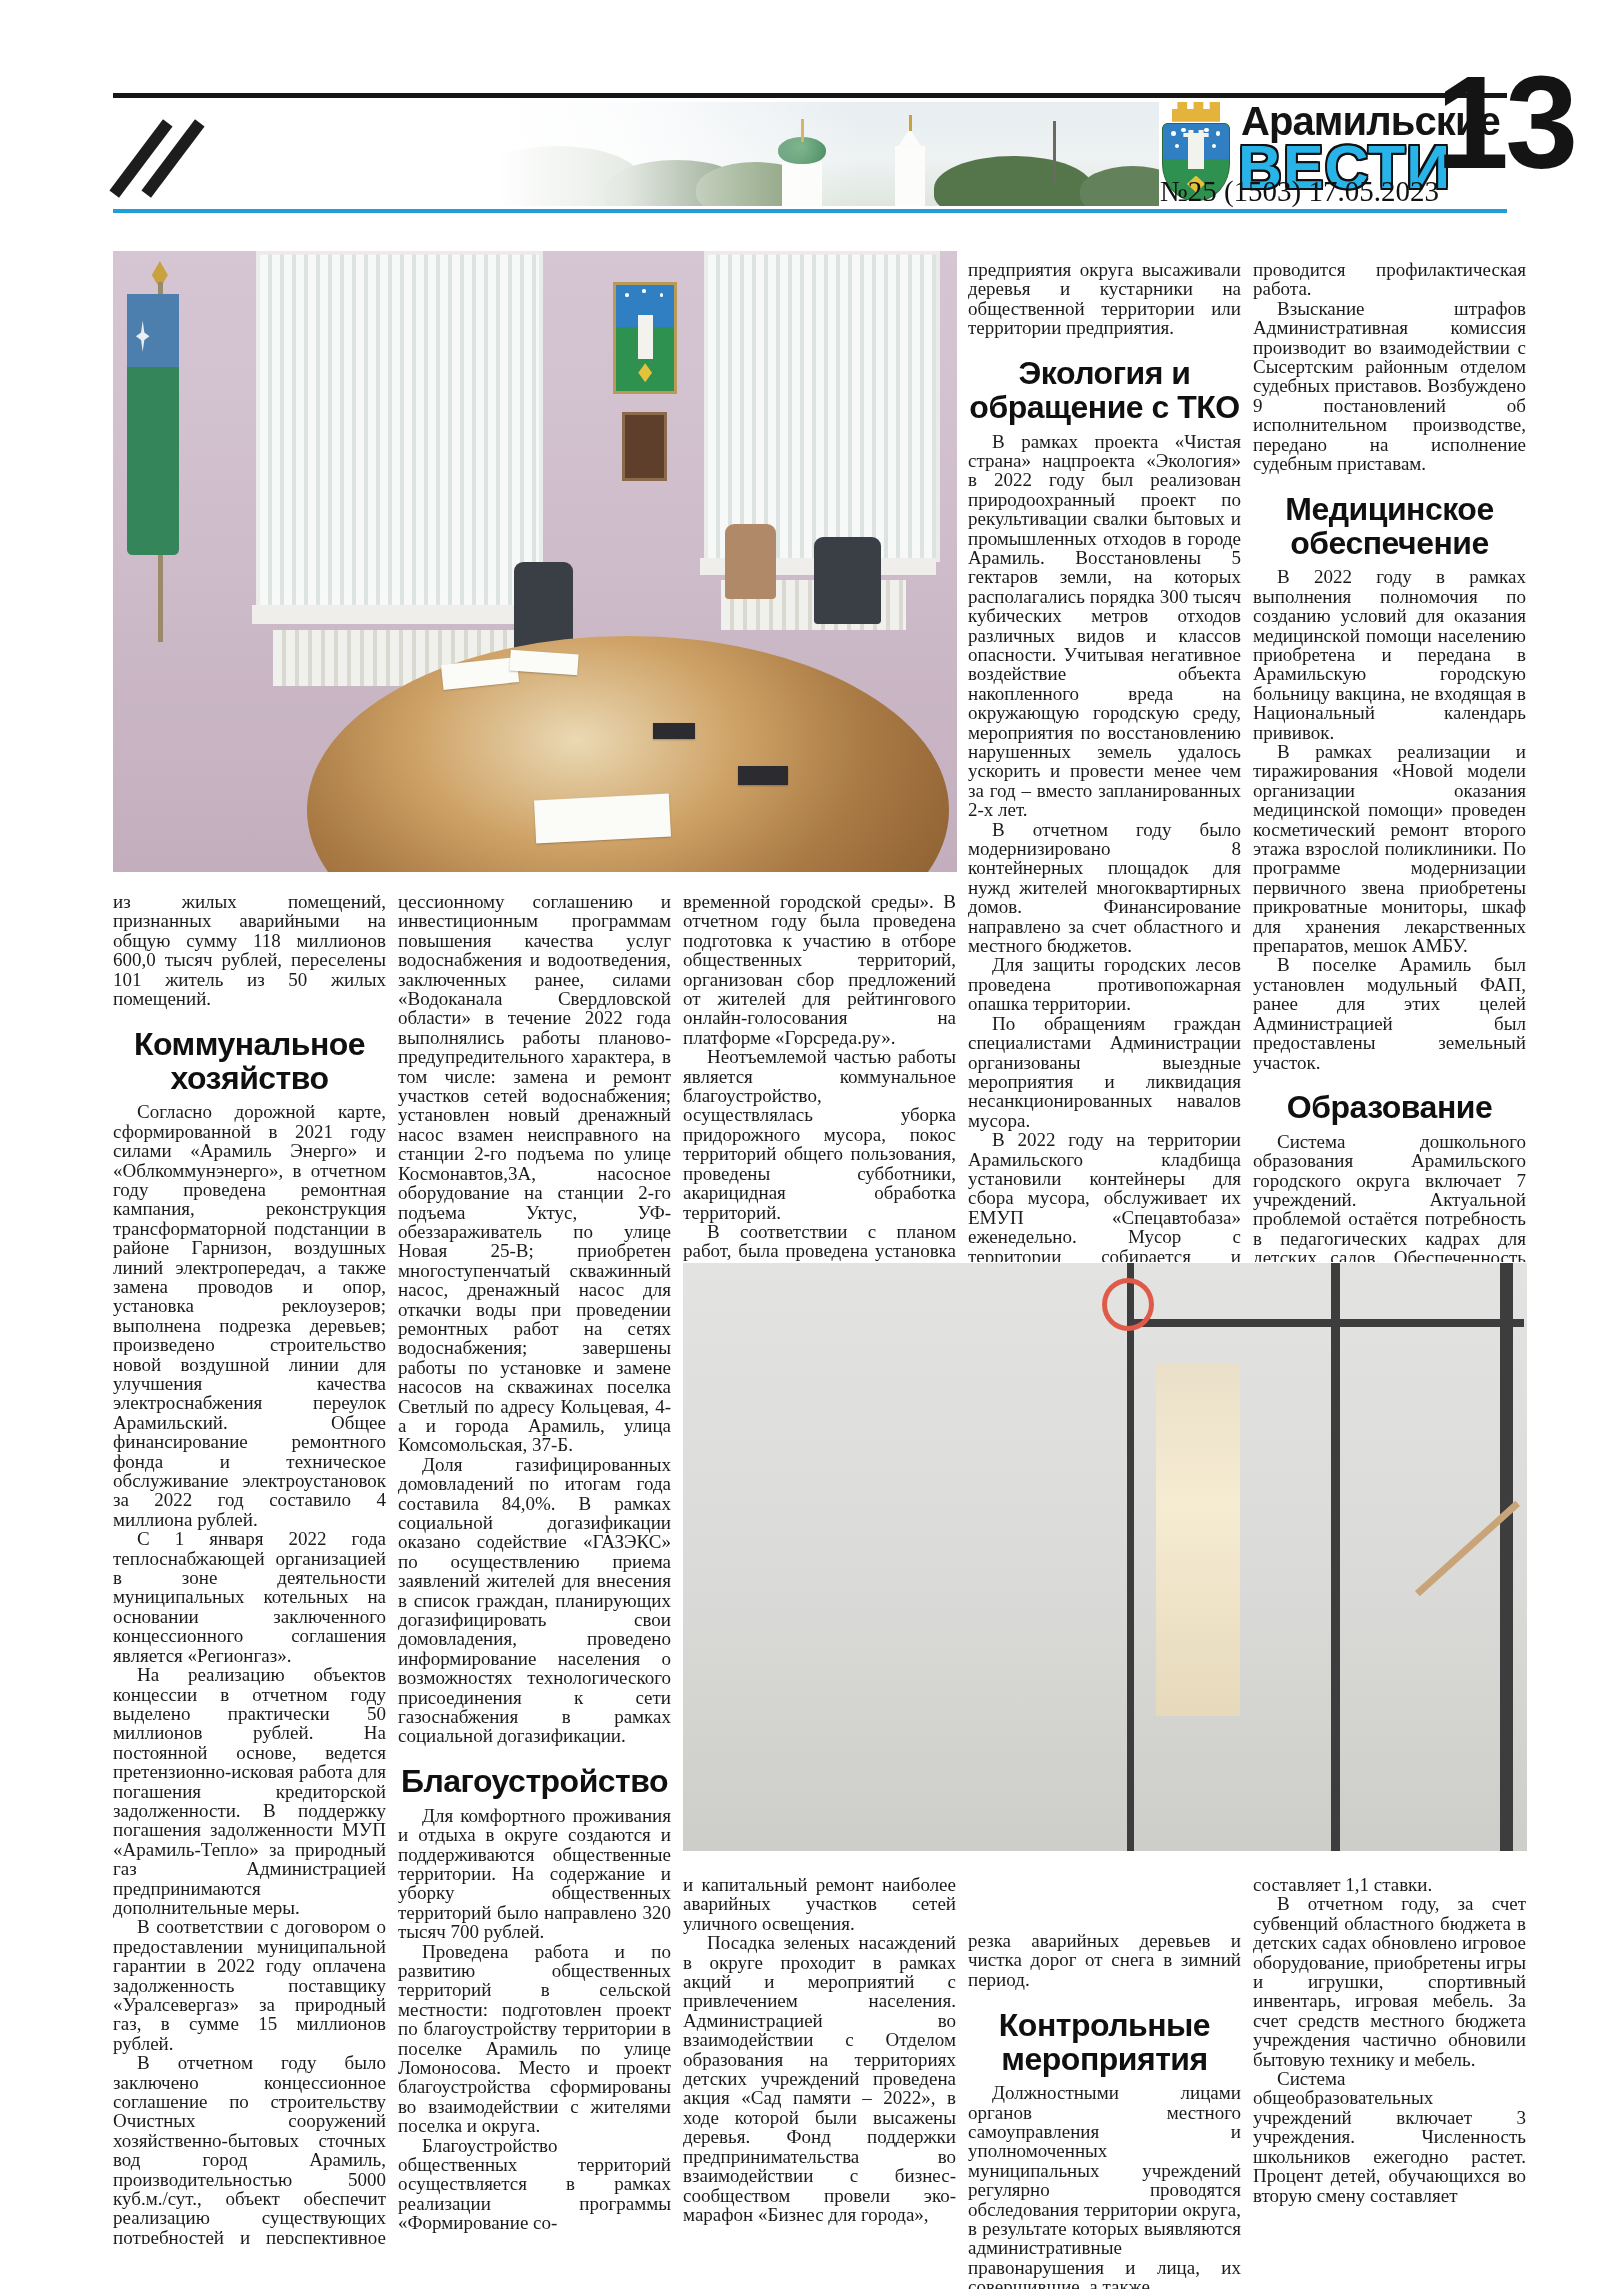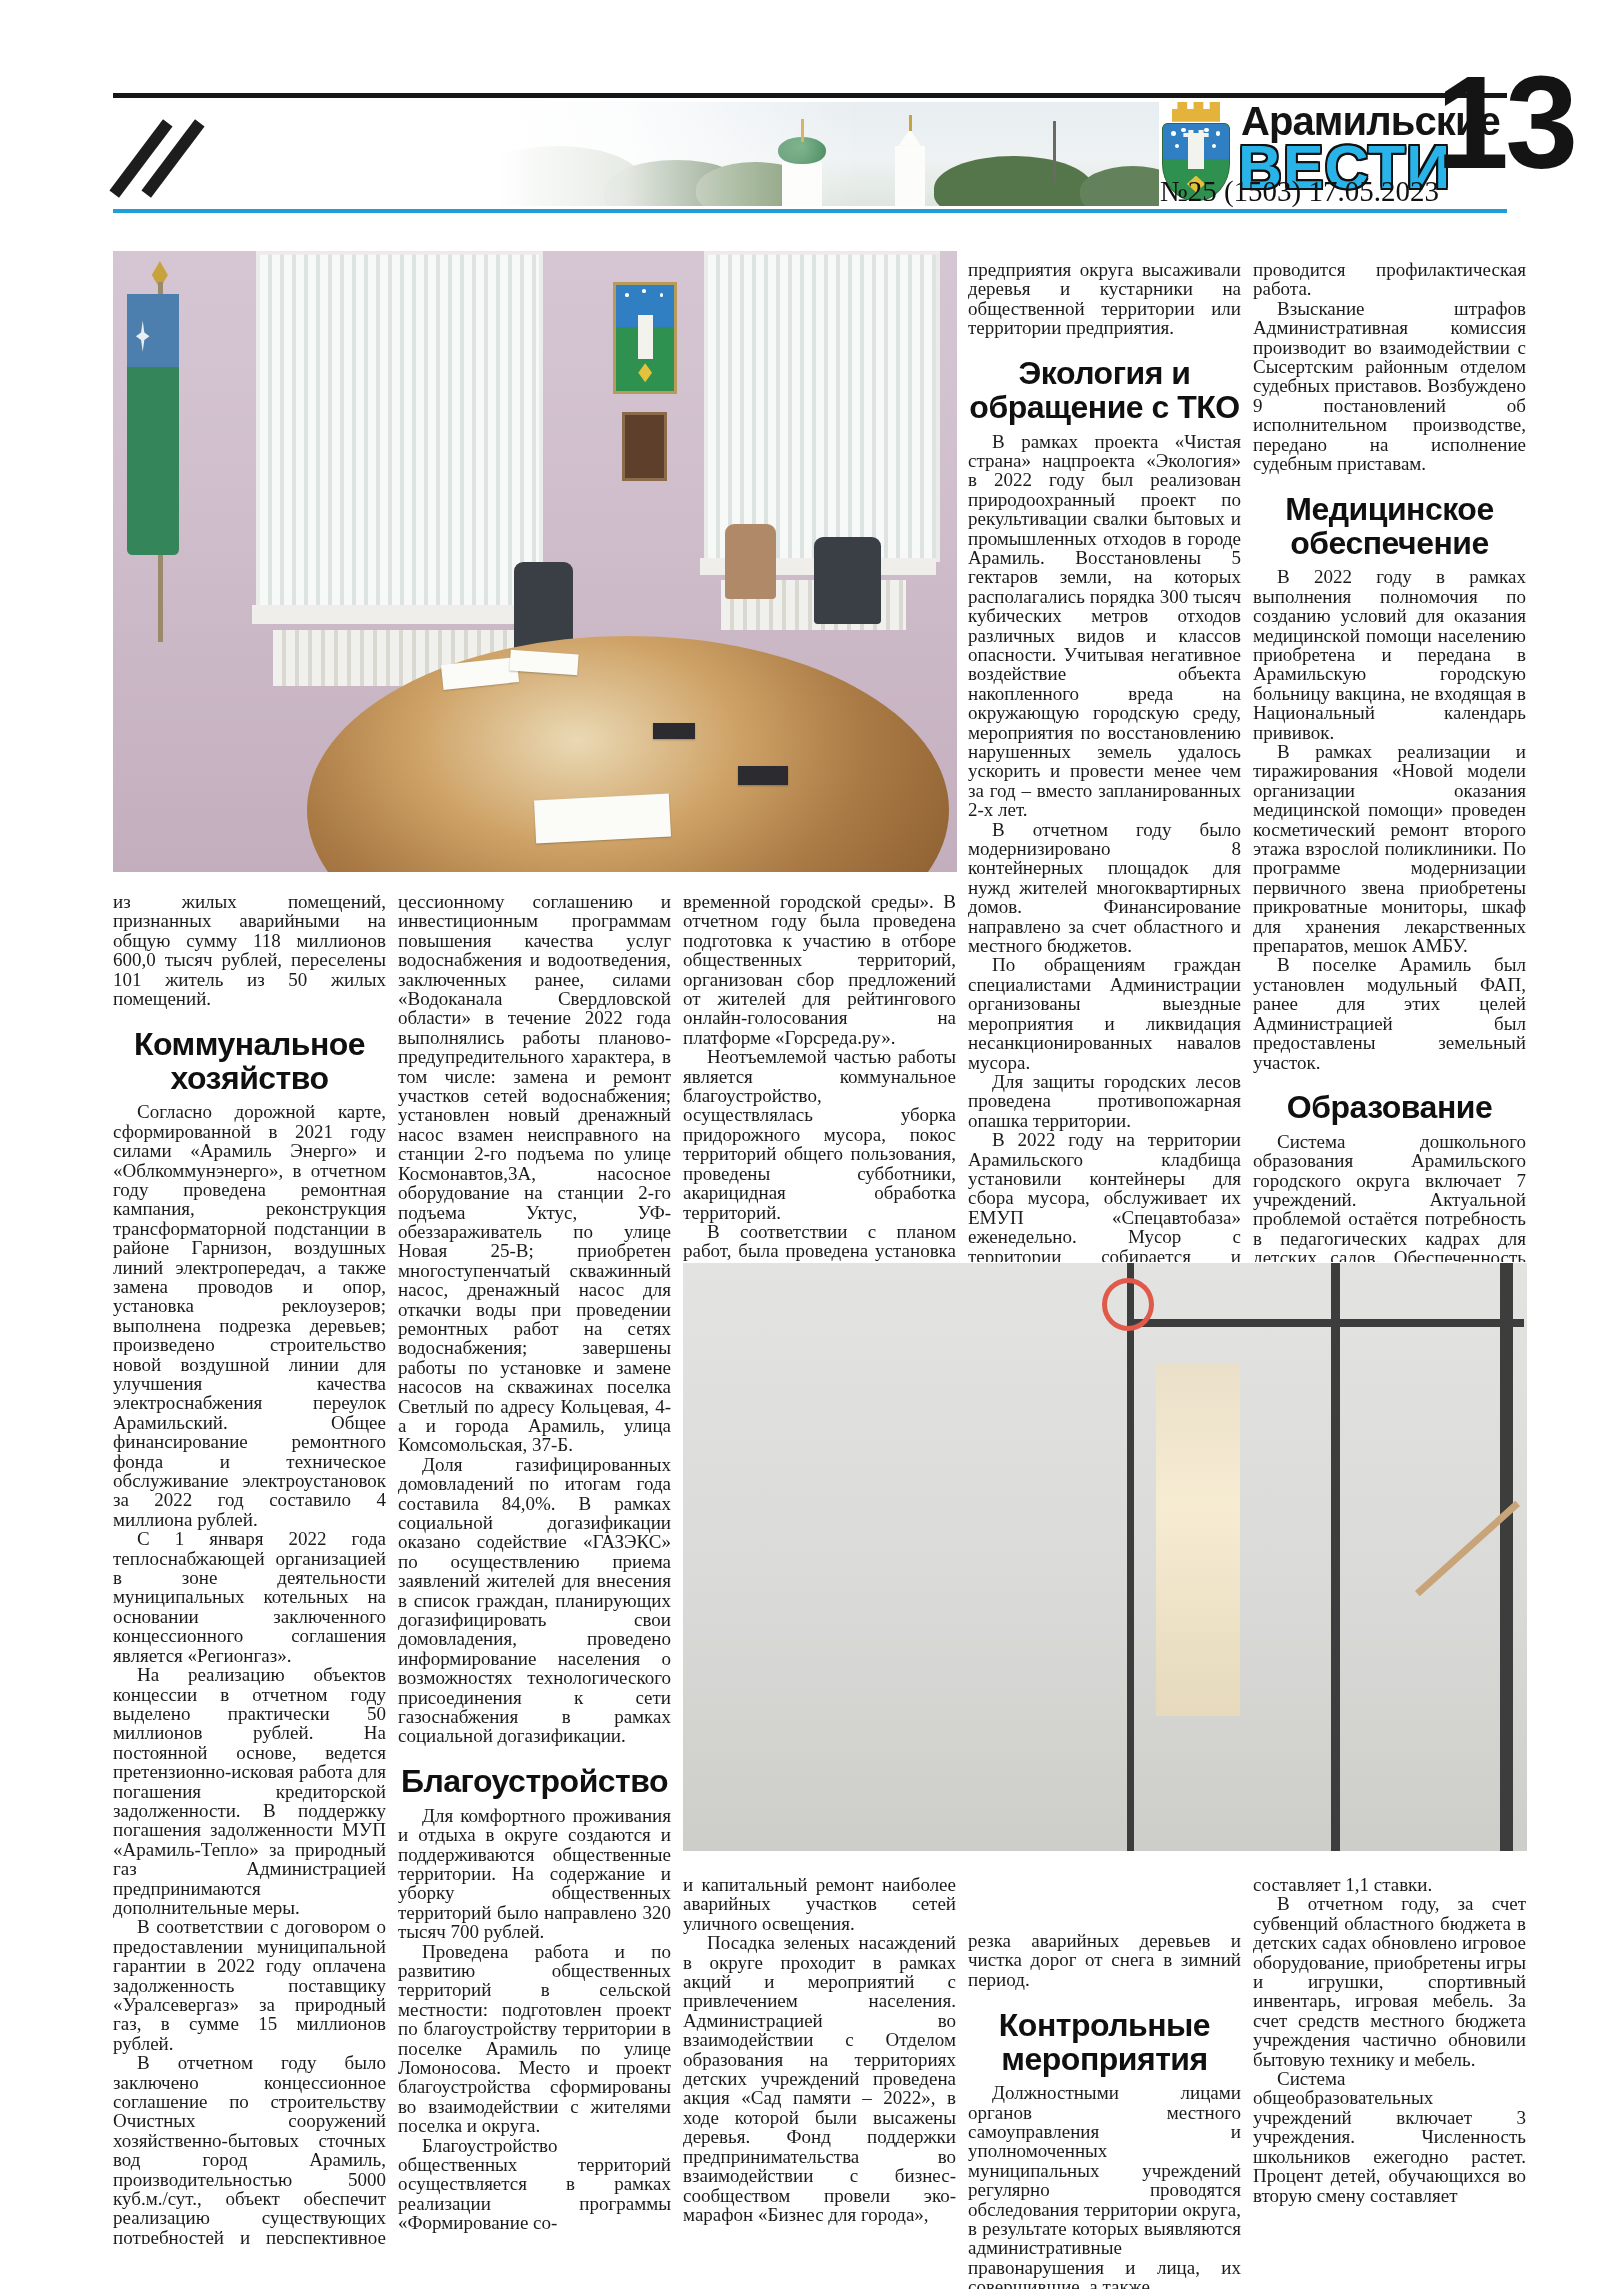--- a/index.html
+++ b/index.html
@@ -268,22 +268,22 @@
     </div>
   <div class="col" style="left:683px;top:1860px;height:369px;">
       <p class="para cont">и капитальный ремонт наиболее аварийных участков сетей уличного освещения.</p>
       <p class="para">Посадка зеленых насаждений в округе проходит в рамках акций и мероприятий с привлечением населения. Администрацией во взаимодействии с Отделом образования на территориях детских учреждений проведена акция «Сад памяти – 2022», в ходе которой были высажены деревья. Фонд поддержки предпринимательства во взаимодействии с бизнес-сообществом провели эко-марафон «Бизнес для города»,</p>
     </div>
   <div class="col" style="left:968px;top:245px;height:1002px;">
       <p class="para cont">предприятия округа высаживали деревья и кустарники на общественной территории или территории предприятия.</p>
       <h2 class="headline">Экология и обращение с ТКО</h2>
       <p class="para">В рамках проекта «Чистая страна» нацпроекта «Экология» в 2022 году был реализован природоохранный проект по рекультивации свалки бытовых и промышленных отходов в городе Арамиль. Восстановлены 5 гектаров земли, на которых располагались порядка 300 тысяч кубических метров отходов различных видов и классов опасности. Учитывая негативное воздействие объекта накопленного вреда на окружающую городскую среду, мероприятия по восстановлению нарушенных земель удалось ускорить и провести менее чем за год – вместо запланированных 2-х лет.</p>
       <p class="para">В отчетном году было модернизировано 8 контейнерных площадок для нужд жителей многоквартирных домов. Финансирование направлено за счет областного и местного бюджетов.</p>
+      <p class="para">Для защиты городских лесов проведена противопожарная опашка территории.</p>
       <p class="para">По обращениям граждан специалистами Администрации организованы выездные мероприятия и ликвидация несанкционированных навалов мусора.</p>
-      <p class="para">Для защиты городских лесов проведена противопожарная опашка территории.</p>
       <p class="para">В 2022 году на территории Арамильского кладбища установили контейнеры для сбора мусора, обслуживает их ЕМУП «Спецавтобаза» еженедельно. Мусор с территории собирается и вывозится согласно заявкам.</p>
     </div>
   <div class="col" style="left:968px;top:1916px;height:378px;">
       <p class="para cont">резка аварийных деревьев и чистка дорог от снега в зимний период.</p>
       <h2 class="headline">Контрольные мероприятия</h2>
       <p class="para">Должностными лицами органов местного самоуправления и уполномоченных муниципальных учреждений регулярно проводятся обследования территории округа, в результате которых выявляются административные правонарушения и лица, их совершившие, а также</p>
     </div>
   <div class="col" style="left:1253px;top:245px;height:1002px;">
       <p class="para cont">проводится профилактическая работа.</p>
       <p class="para">Взыскание штрафов Административная комиссия производит во взаимодействии с Сысертским районным отделом судебных приставов. Возбуждено 9 постановлений об исполнительном производстве, передано на исполнение судебным приставам.</p>

